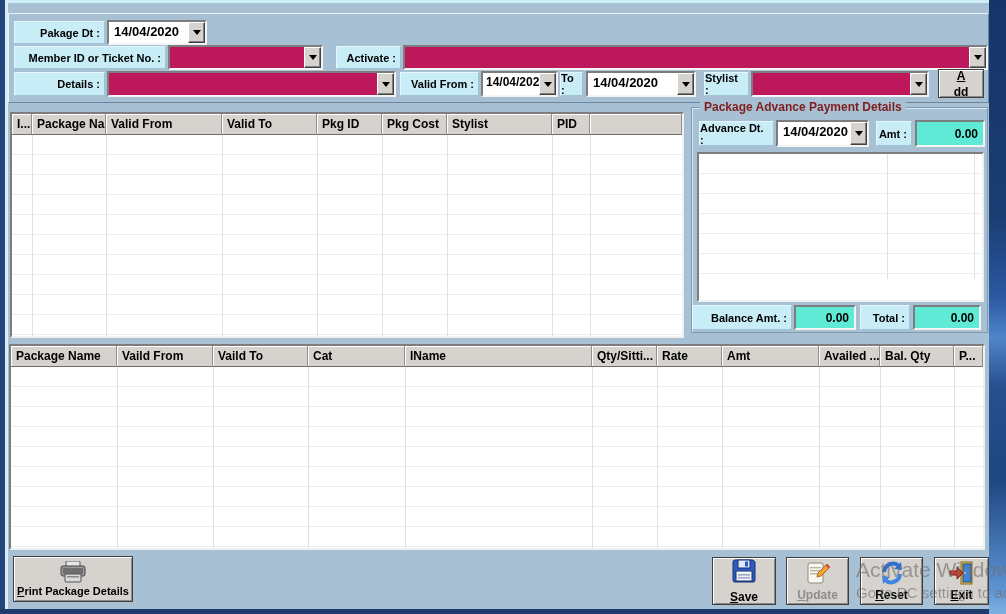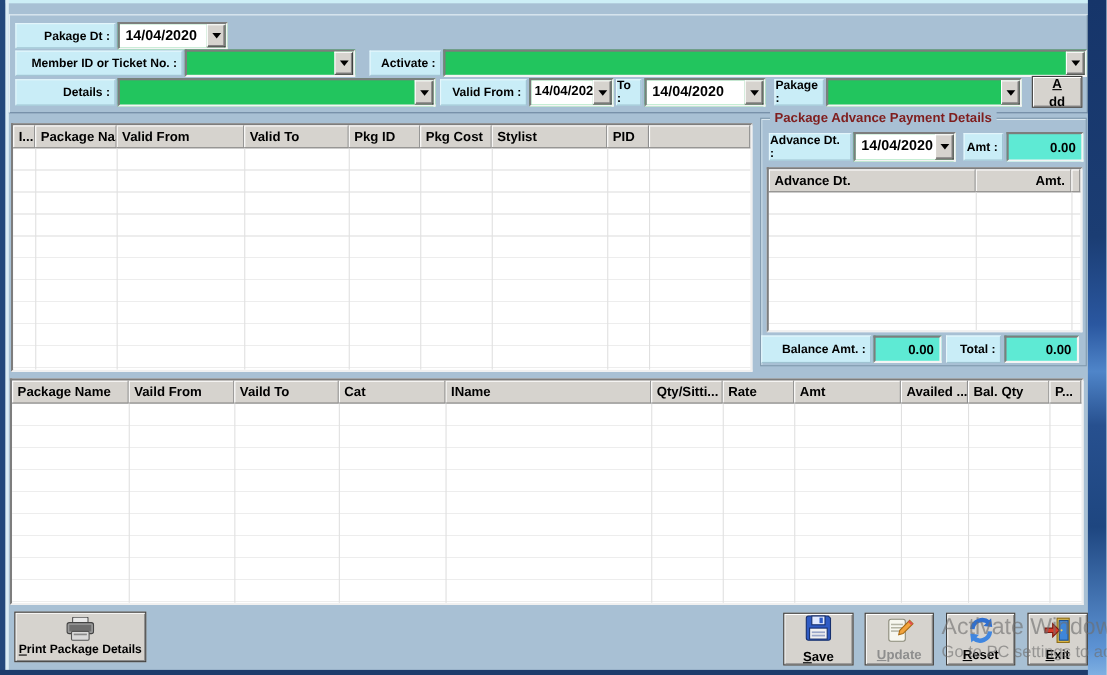--- a/index.html
+++ b/index.html
@@ -11,21 +11,21 @@
   .edge-left   { position:absolute; left:0; top:0; width:5px; height:614px; background:#23477c; }
   .edge-left2  { position:absolute; left:5px; top:0; width:3px; height:614px; background:#dcecf5; }
   .edge-bottom { position:absolute; left:0; top:609px; width:990px; height:5px; background:#1d3c6c; }
   .desktop-strip { position:absolute; left:989px; top:0; width:17px; height:614px;
     background:linear-gradient(180deg,#16356a 0%,#1b3d73 35%,#2a57a0 48%,#4f85c9 55%,#27508f 63%,#1e4680 78%,#5d93d4 96%,#7fb0e2 100%); }
 
   
   .lbl { position:absolute; background:#c9edf7; color:#000; font-weight:bold; font-size:11px;
          display:flex; align-items:center; justify-content:flex-end; padding-right:4px;
          border:1px solid #e6f7fc; border-right-color:#9fc3d2; border-bottom-color:#9fc3d2; }
-  .sunken { border:2px solid; border-color:#7d7d7d #f4f4f4 #f4f4f4 #7d7d7d; background:#22c55e; }
+  .sunken { border:2px solid; border-color:#7d7d7d #f4f4f4 #f4f4f4 #7d7d7d; background:#be185d; }
   .combo { position:absolute; display:flex; align-items:stretch; }
   .combo .field { flex:1; font-size:13px; font-weight:bold; color:#000; padding:2px 0 0 5px; overflow:hidden; white-space:nowrap; }
   .combo .white { background:#fff; }
   .dd-btn { width:17px; background:#d6d3ce; border:1px solid #fff; border-right-color:#404040; border-bottom-color:#404040;
             box-shadow:inset -1px -1px 0 #808080; display:flex; align-items:center; justify-content:center; }
   .dd-btn:after { content:""; width:0; height:0; border-left:4px solid transparent; border-right:4px solid transparent; border-top:5px solid #000; }
   .btn3d { position:absolute; background:#d6d3ce; border:1px solid #3f3f3f;
            box-shadow:inset 1px 1px 0 #ffffff, inset -1px -1px 0 #8a8a8a;
            display:flex; flex-direction:column; align-items:center; justify-content:center; gap:2px;
            font-size:12px; font-weight:bold; color:#000; cursor:pointer; }
@@ -99,21 +99,21 @@
   <div class="lbl" style="left:400px; top:72px; width:79px; height:24px;">Valid From :</div>
   <div class="combo sunken" style="left:481px; top:71px; width:77px; height:26px;">
     <div class="field white" style="font-size:12px; padding-left:3px;">14/04/2020</div>
     <div class="dd-btn"></div>
   </div>
   <div class="lbl" style="left:560px; top:72px; width:23px; height:24px;">To :</div>
   <div class="combo sunken" style="left:586px; top:71px; width:110px; height:26px;">
     <div class="field white">14/04/2020</div>
     <div class="dd-btn"></div>
   </div>
-  <div class="lbl" style="left:704px; top:72px; width:45px; height:24px;">Pakage :</div>
+  <div class="lbl" style="left:704px; top:72px; width:45px; height:24px;">Stylist :</div>
   <div class="combo sunken" style="left:751px; top:71px; width:178px; height:26px;">
     <div class="field"></div>
     <div class="dd-btn"></div>
   </div>
   <button class="btn3d" style="left:938px; top:69px; width:46px; height:29px;"><u>A</u>dd</button>
 
   <div class="grid" style="left:10px; top:112px; width:674px; height:226px;">
     <div class="ghead">
       <div class="th" style="width:20px;">I...</div>
       <div class="th" style="width:74px;">Package Na...</div>
@@ -142,25 +142,20 @@
   </div>
   <div class="lbl" style="left:699px; top:121px; width:75px; height:25px;">Advance Dt. :</div>
   <div class="combo sunken" style="left:776px; top:120px; width:93px; height:27px;">
     <div class="field white">14/04/2020</div>
     <div class="dd-btn"></div>
   </div>
   <div class="lbl" style="left:876px; top:121px; width:36px; height:25px;">Amt :</div>
   <div class="amtbox" style="left:915px; top:120px; width:70px; height:27px;">0.00</div>
 
   <div class="grid" style="left:697px; top:152px; width:287px; height:150px;">
-    <div class="ghead">
-      <div class="th" style="width:188px;">Advance Dt.</div>
-      <div class="th right" style="width:87px;">Amt.</div>
-      <div class="th" style="flex:1;"></div>
-    </div>
     <div class="gbody" style="height:125px;">
       <div class="vline" style="left:188px;"></div>
         <div class="vline" style="left:275px;"></div>
     </div>
   </div>
 
   <div class="lbl" style="left:692px; top:305px; width:100px; height:25px;">Balance Amt. :</div>
   <div class="amtbox" style="left:794px; top:305px; width:62px; height:25px;">0.00</div>
   <div class="lbl" style="left:860px; top:305px; width:50px; height:25px;">Total :</div>
   <div class="amtbox" style="left:913px; top:305px; width:68px; height:25px;">0.00</div>

